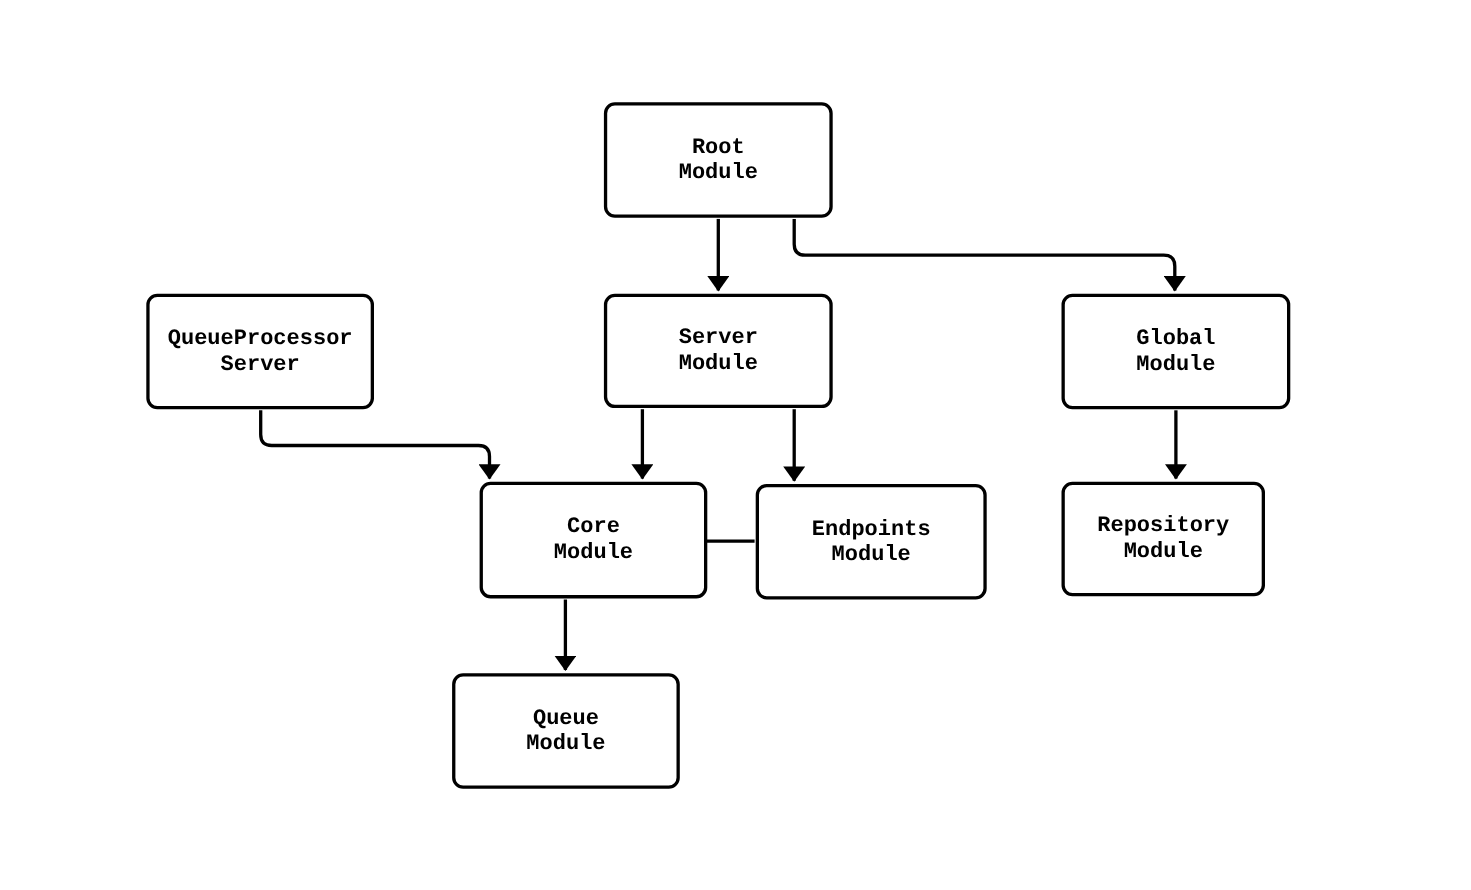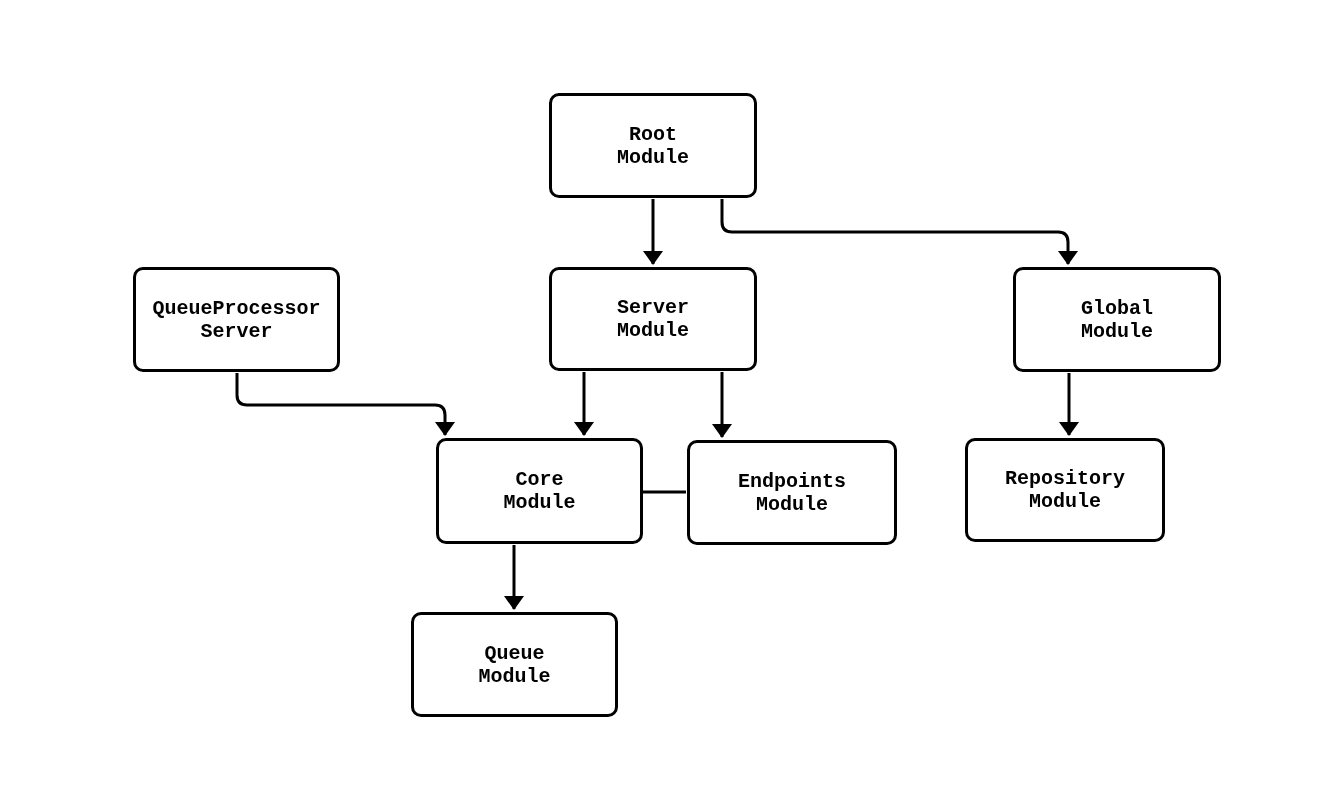--- a/index.html
+++ b/index.html
@@ -73,33 +73,33 @@
 Module</div>
       </div>
       <div class="node" style="left: 133px; top: 267px; width: 207px; height: 105px;">
         <div class="label">QueueProcessor
 Server</div>
       </div>
       <div class="node" style="left: 549px; top: 267px; width: 208px; height: 104px;">
         <div class="label">Server
 Module</div>
       </div>
-      <div class="node" style="left: 965px; top: 267px; width: 208px; height: 105px; margin-left: 48px;">
+      <div class="node" style="left: 965px; top: 267px; width: 208px; height: 105px;">
         <div class="label">Global
 Module</div>
       </div>
       <div class="node" style="left: 436px; top: 438px; width: 207px; height: 106px;">
         <div class="label">Core
 Module</div>
       </div>
       <div class="node" style="left: 687px; top: 440px; width: 210px; height: 105px;">
         <div class="label">Endpoints
 Module</div>
       </div>
-      <div class="node" style="left: 965px; top: 438px; width: 200px; height: 104px;">
+      <div class="node" style="left: 965px; top: 438px; width: 185px; height: 104px;">
         <div class="label">Repository
 Module</div>
       </div>
       <div class="node" style="left: 411px; top: 612px; width: 207px; height: 105px; justify-content: center;">
         <div class="label">Queue
 Module</div>
       </div>
     </div>
 </div>
 

